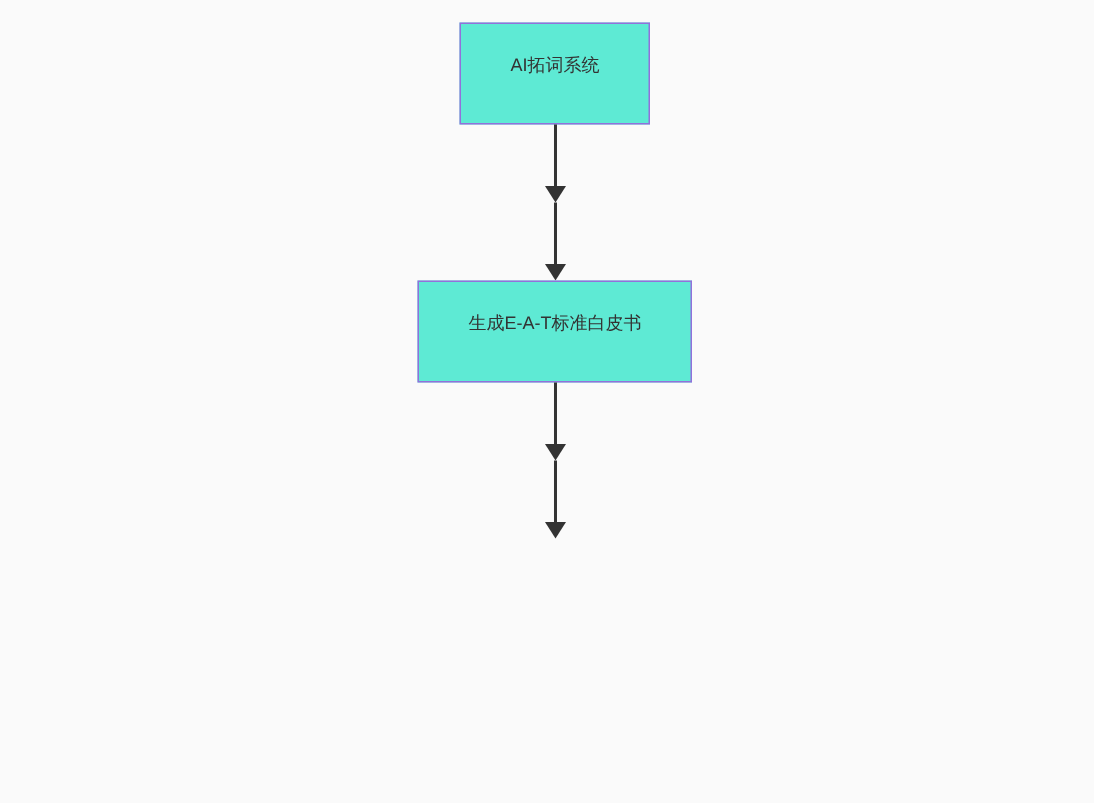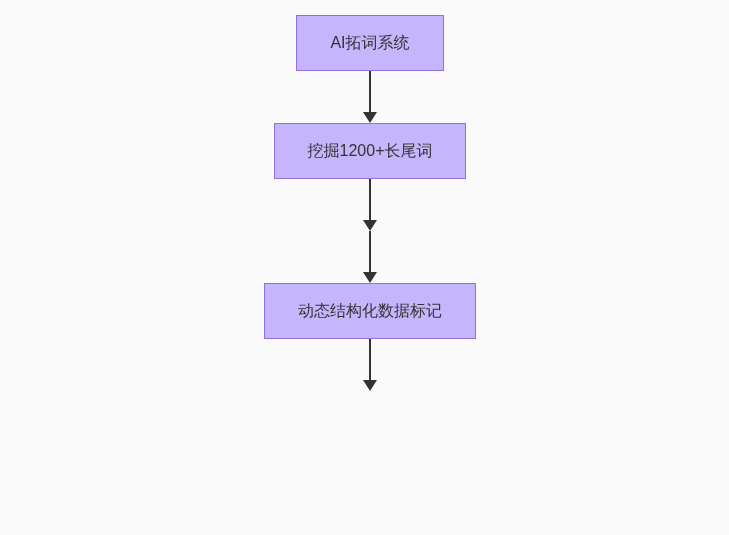--- a/index.html
+++ b/index.html
@@ -18,29 +18,29 @@
     position: absolute;
     left: 370px;
     top: 15px;
     transform: translateX(-50%);
     display: flex;
     flex-direction: column;
     align-items: center;
   }
   .flow-node {
     box-sizing: border-box;
-    background: #c4b5fd;
+    background: #5eead4;
     border: 1px solid #9370DB;
     color: #333333;
-    font-size: 16px;
+    font-size: 12px;
     line-height: 20px;
     padding: 17px 33px;
     white-space: nowrap;
     text-align: center;
-    height: 56px;
+    height: 68px;
   }
   .flow-arrow {
     height: 52px;
     display: flex;
     flex-direction: column;
     align-items: center;
   }
   .flow-arrow .shaft {
     width: 2px;
     flex: 1 1 auto;
@@ -59,34 +59,33 @@
 
 <div class="flowchart">
 
   <div class="flow-node">AI拓词系统</div>
 
   <div class="flow-arrow">
     <div class="shaft"></div>
     <div class="head"></div>
   </div>
 
-  <div class="flow-node">挖掘1200+长尾词</div>
+
+  <div class="flow-arrow">
+    <div class="shaft"></div>
+    <div class="head"></div>
+  </div>
+
+  <div class="flow-node">生成E-A-T标准白皮书</div>
 
   <div class="flow-arrow">
     <div class="shaft"></div>
     <div class="head"></div>
   </div>
 
 
   <div class="flow-arrow">
     <div class="shaft"></div>
     <div class="head"></div>
   </div>
 
-  <div class="flow-node">动态结构化数据标记</div>
-
-  <div class="flow-arrow">
-    <div class="shaft"></div>
-    <div class="head"></div>
-  </div>
-
 
 </div>
 
 </body></html>

